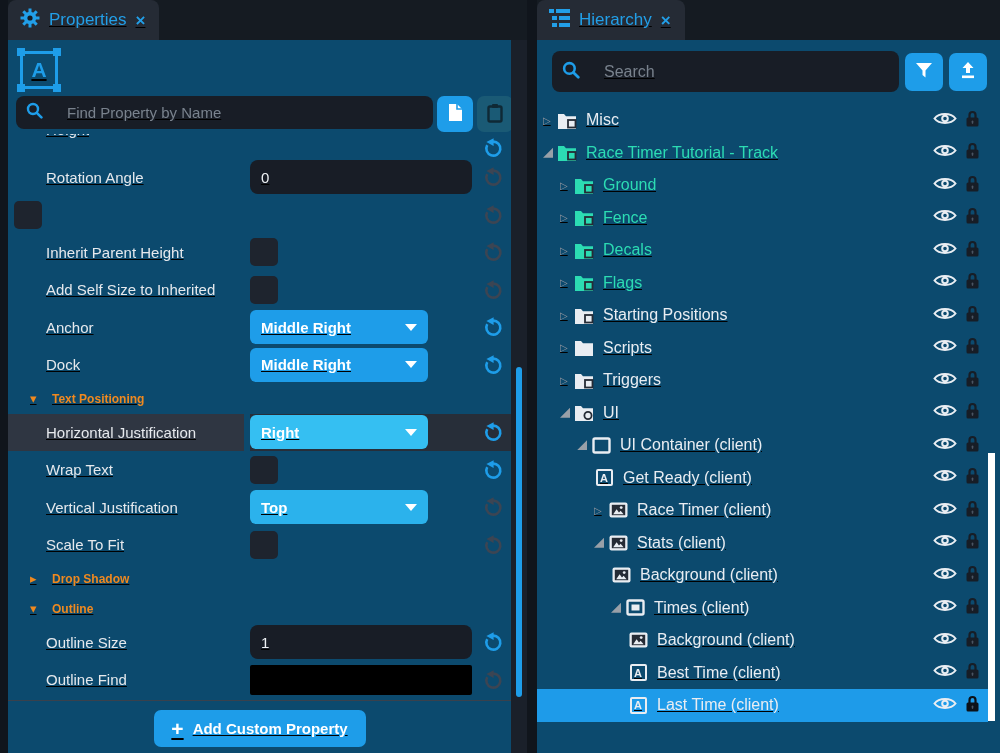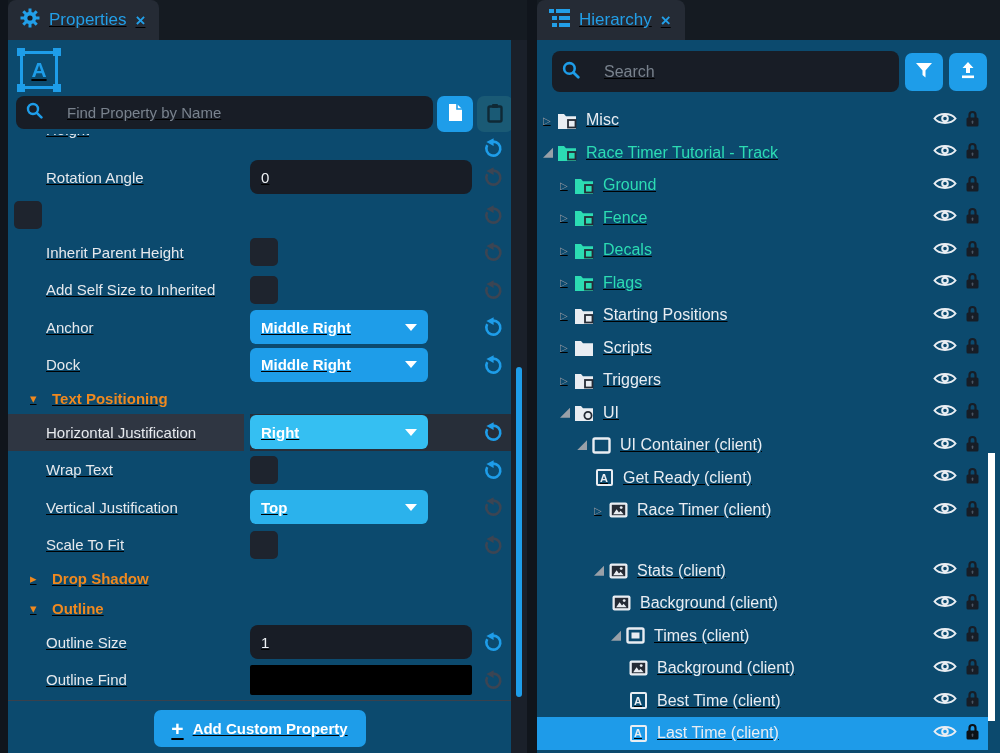--- a/index.html
+++ b/index.html
@@ -41,21 +41,21 @@
   .prop-row.highlight .lbl-cell{background:#2f3642;}
   .prop-row.highlight .ctl-cell{background:#272e39;}
   .ctl-input{width:222px;height:34px;background:#181d26;border-radius:8px;display:flex;align-items:center;padding:0 11px;color:#eef1f4;font-size:15px;}
   .ctl-check{width:28px;height:28px;background:#1e242e;border-radius:5px;}
   .ctl-drop{width:178px;height:34px;border-radius:6px;display:flex;align-items:center;justify-content:space-between;padding:0 11px;color:#fff;font-size:15px;font-weight:700;}
   .caret{width:0;height:0;border-left:6px solid transparent;border-right:6px solid transparent;border-top:7px solid #fff;}
   .ctl-color{width:222px;height:30px;border-radius:2px;}
   .reset{margin-left:auto;display:flex;align-items:center;}
   .prop-section{display:flex;align-items:center;height:30px;padding-left:22px;gap:8px;}
   .prop-section .tri{color:var(--orange);font-size:13px;width:14px;}
-  .prop-section .sec-label{color:var(--orange);font-size:15px;font-weight:700;text-align:right;}
+  .prop-section .sec-label{color:var(--orange);font-size:12px;font-weight:700;text-align:right;}
 
   .prop-footer{border-top:1px solid #3a414c;margin-right:16px;display:flex;justify-content:center;}
   .add-btn{margin-top:9px;width:212px;height:37px;background:var(--accent);color:#fff;border:none;border-radius:7px;font-size:15px;font-weight:700;display:flex;align-items:center;justify-content:center;gap:9px;cursor:pointer;}
   .add-btn .plus{font-size:21px;font-weight:700;line-height:1;}
 
   .gutter{position:absolute;top:40px;right:0;width:16px;height:713px;background:#1a202a;}
   .thumb-blue{position:absolute;left:5px;top:327px;width:6px;height:330px;background:var(--accent);border-radius:3px;}
   .thumb-white{position:absolute;left:451px;top:453px;width:7px;height:268px;background:#fff;}
 
   
@@ -670,21 +670,21 @@
                 <path d="M1.5 7.5 C6 1.5 18 1.5 22.5 7.5 C18 13.5 6 13.5 1.5 7.5 Z" fill="none" stroke="#e9edf2" stroke-width="2"></path>
                 <circle cx="12" cy="7.5" r="2.8" fill="none" stroke="#e9edf2" stroke-width="2"></circle>
               </svg></span>
             <span><svg width="13" height="17" viewBox="0 0 13 17">
                 <path d="M3.5 8 V5 a3 3 0 0 1 6 0 V8" fill="none" stroke="#171d26" stroke-width="2.2"></path>
                 <rect x="0.5" y="7.5" width="12" height="9" rx="1.5" fill="#171d26"></rect>
                 <rect x="5.7" y="10.5" width="1.6" height="3.4" rx="0.8" fill="#4b5563"></rect>
               </svg></span>
           </span>
         </div>
-        <div class="tree-row" style="padding-left: 57px; margin-top: 28px;">
+        <div class="tree-row" style="padding-left: 57px;">
           <span class="arrow-exp"></span>
           <span class="tree-icon">
             <svg width="19" height="16" viewBox="0 0 19 16">
               <rect x="0.5" y="0.5" width="18" height="15" rx="2" fill="#e9edf2"></rect>
               <rect x="2.8" y="2.8" width="13.4" height="10.4" fill="#252b35"></rect>
               <polygon points="4.2,12.2 7.6,7.2 10,10.4 11.6,8.8 14.6,12.2" fill="#e9edf2"></polygon>
               <circle cx="12.2" cy="5.6" r="1.4" fill="#e9edf2"></circle>
             </svg>
           </span>
           <span class="tree-label">Stats (client)</span>

